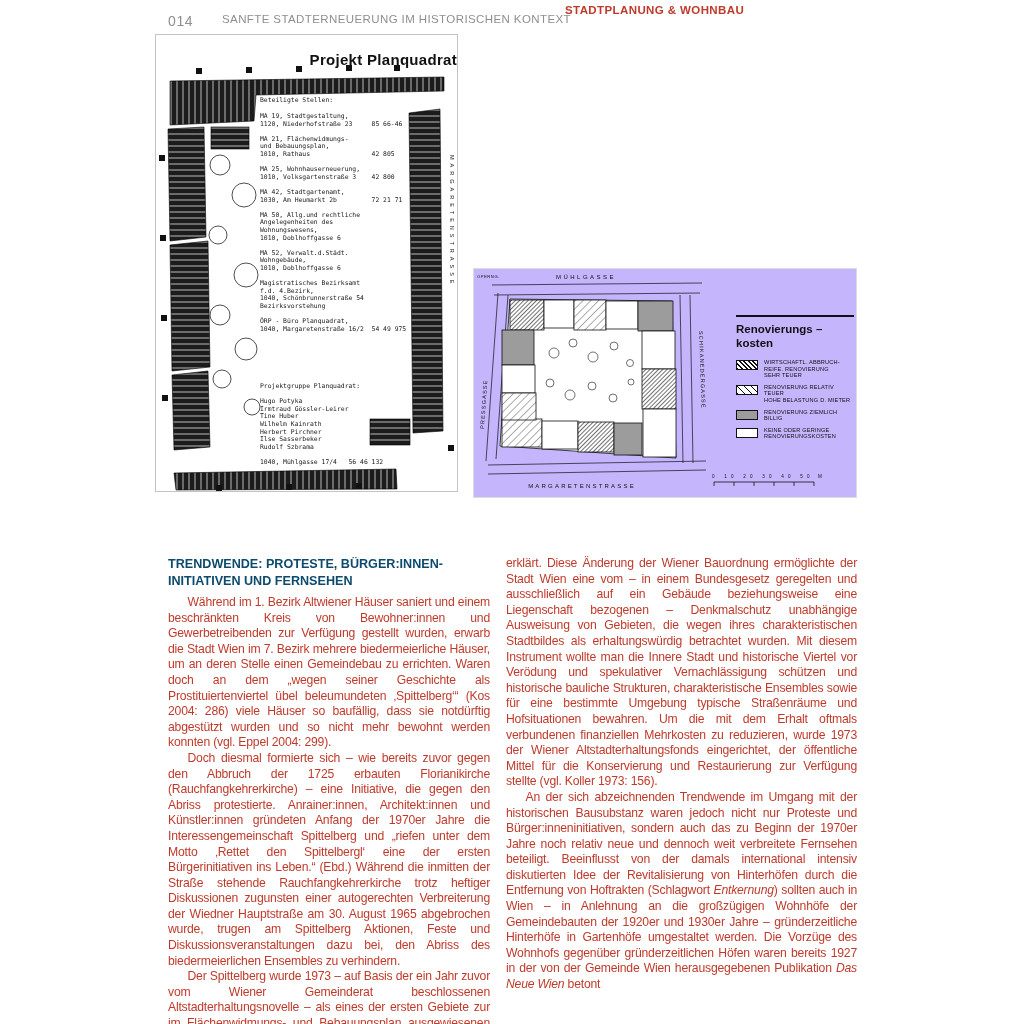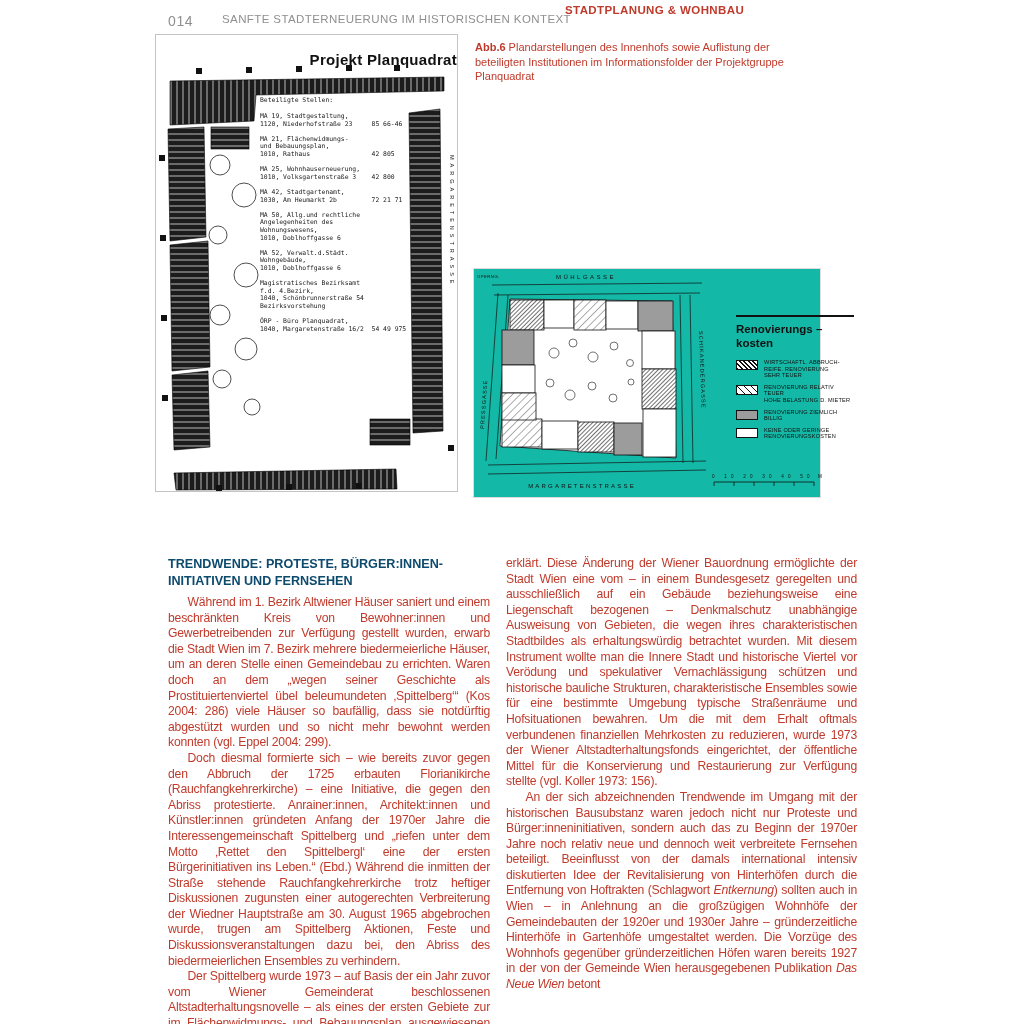--- a/index.html
+++ b/index.html
@@ -24,22 +24,22 @@
   .stellen    { left:104px; top:78px; }
   .gruppe     { left:104px; top:348px; }
 
   
   .caption { position:absolute; color:#c03a2b; font-size:11px; line-height:14.5px; }
   .caption b { font-weight:bold; }
   .cap6 { left:475px; top:40px;  width:345px; }
   .cap7 { left:640px; top:240px; width:225px; }
 
   
-  .fig7 { position:absolute; left:473px; top:268px; width:348px; height:230px;
-          border:1px solid #dcdcdc; background:#14b8a6; }
+  .fig7 { position:absolute; left:473px; top:268px; width:384px; height:230px;
+          border:1px solid #dcdcdc; background:#c4b5fd; }
   .fig7 svg.map { position:absolute; left:0; top:0; }
   .legend { position:absolute; left:262px; top:46px; width:118px; }
   .legend .rule { border-top:2px solid #111; margin-bottom:6px; }
   .l-title { font-size:11.5px; font-weight:bold; line-height:13.5px; color:#111;
              white-space:pre-line; margin-bottom:9px; }
   .l-row { display:flex; align-items:flex-start; margin-bottom:5px; }
   .l-sw  { width:22px; height:10px; flex:0 0 22px; margin-right:6px; margin-top:1px; }
   .sw-dense { border:1px solid #111; background:repeating-linear-gradient(45deg,#111 0 1.4px,#fff 1.4px 3.2px); }
   .sw-light { border:1px solid #111; background:repeating-linear-gradient(45deg,#111 0 1px,#fff 1px 5px); }
   .sw-gray  { border:1px solid #111; background:#9c9c9c; }
@@ -140,25 +140,33 @@
 Wohngebäude,
 1010, Doblhoffgasse 6
 
 Magistratisches Bezirksamt
 f.d. 4.Bezirk,
 1040, Schönbrunnerstraße 54
 Bezirksvorstehung
 
 ÖRP - Büro Planquadrat,
 1040, Margaretenstraße 16/2  54 49 975</div>
+    <div class="mono gruppe">Projektgruppe Planquadrat:
+
+Hugo Potyka
+Irmtraud Gössler-Leirer
+Tine Huber
+Wilhelm Kainrath
+Herbert Pirchner
+Ilse Sasserbeker
+Rudolf Szbrama
+
+1040, Mühlgasse 17/4   56 46 132</div>
   </figure>
 
-  <div class="caption cap6">
-    <b>Abb.6</b><span> Plandarstellungen des Innenhofs sowie Auflistung der beteiligten Institutionen im Informationsfolder der Projektgruppe Planquadrat</span>
-  </div>
 
   <figure class="fig7">
     <svg class="map" width="384" height="230" viewBox="0 0 384 230" aria-hidden="true">
       <defs>
         <pattern id="mhd" width="3" height="3" patternUnits="userSpaceOnUse" patternTransform="rotate(45)">
           <rect width="3" height="3" fill="#fff"></rect>
             <path d="M0 0 V3" stroke="#111" stroke-width="1.2"></path>
         </pattern>
         <pattern id="mhl" width="5.5" height="5.5" patternUnits="userSpaceOnUse" patternTransform="rotate(45)">
           <rect width="5.5" height="5.5" fill="#fff"></rect>

